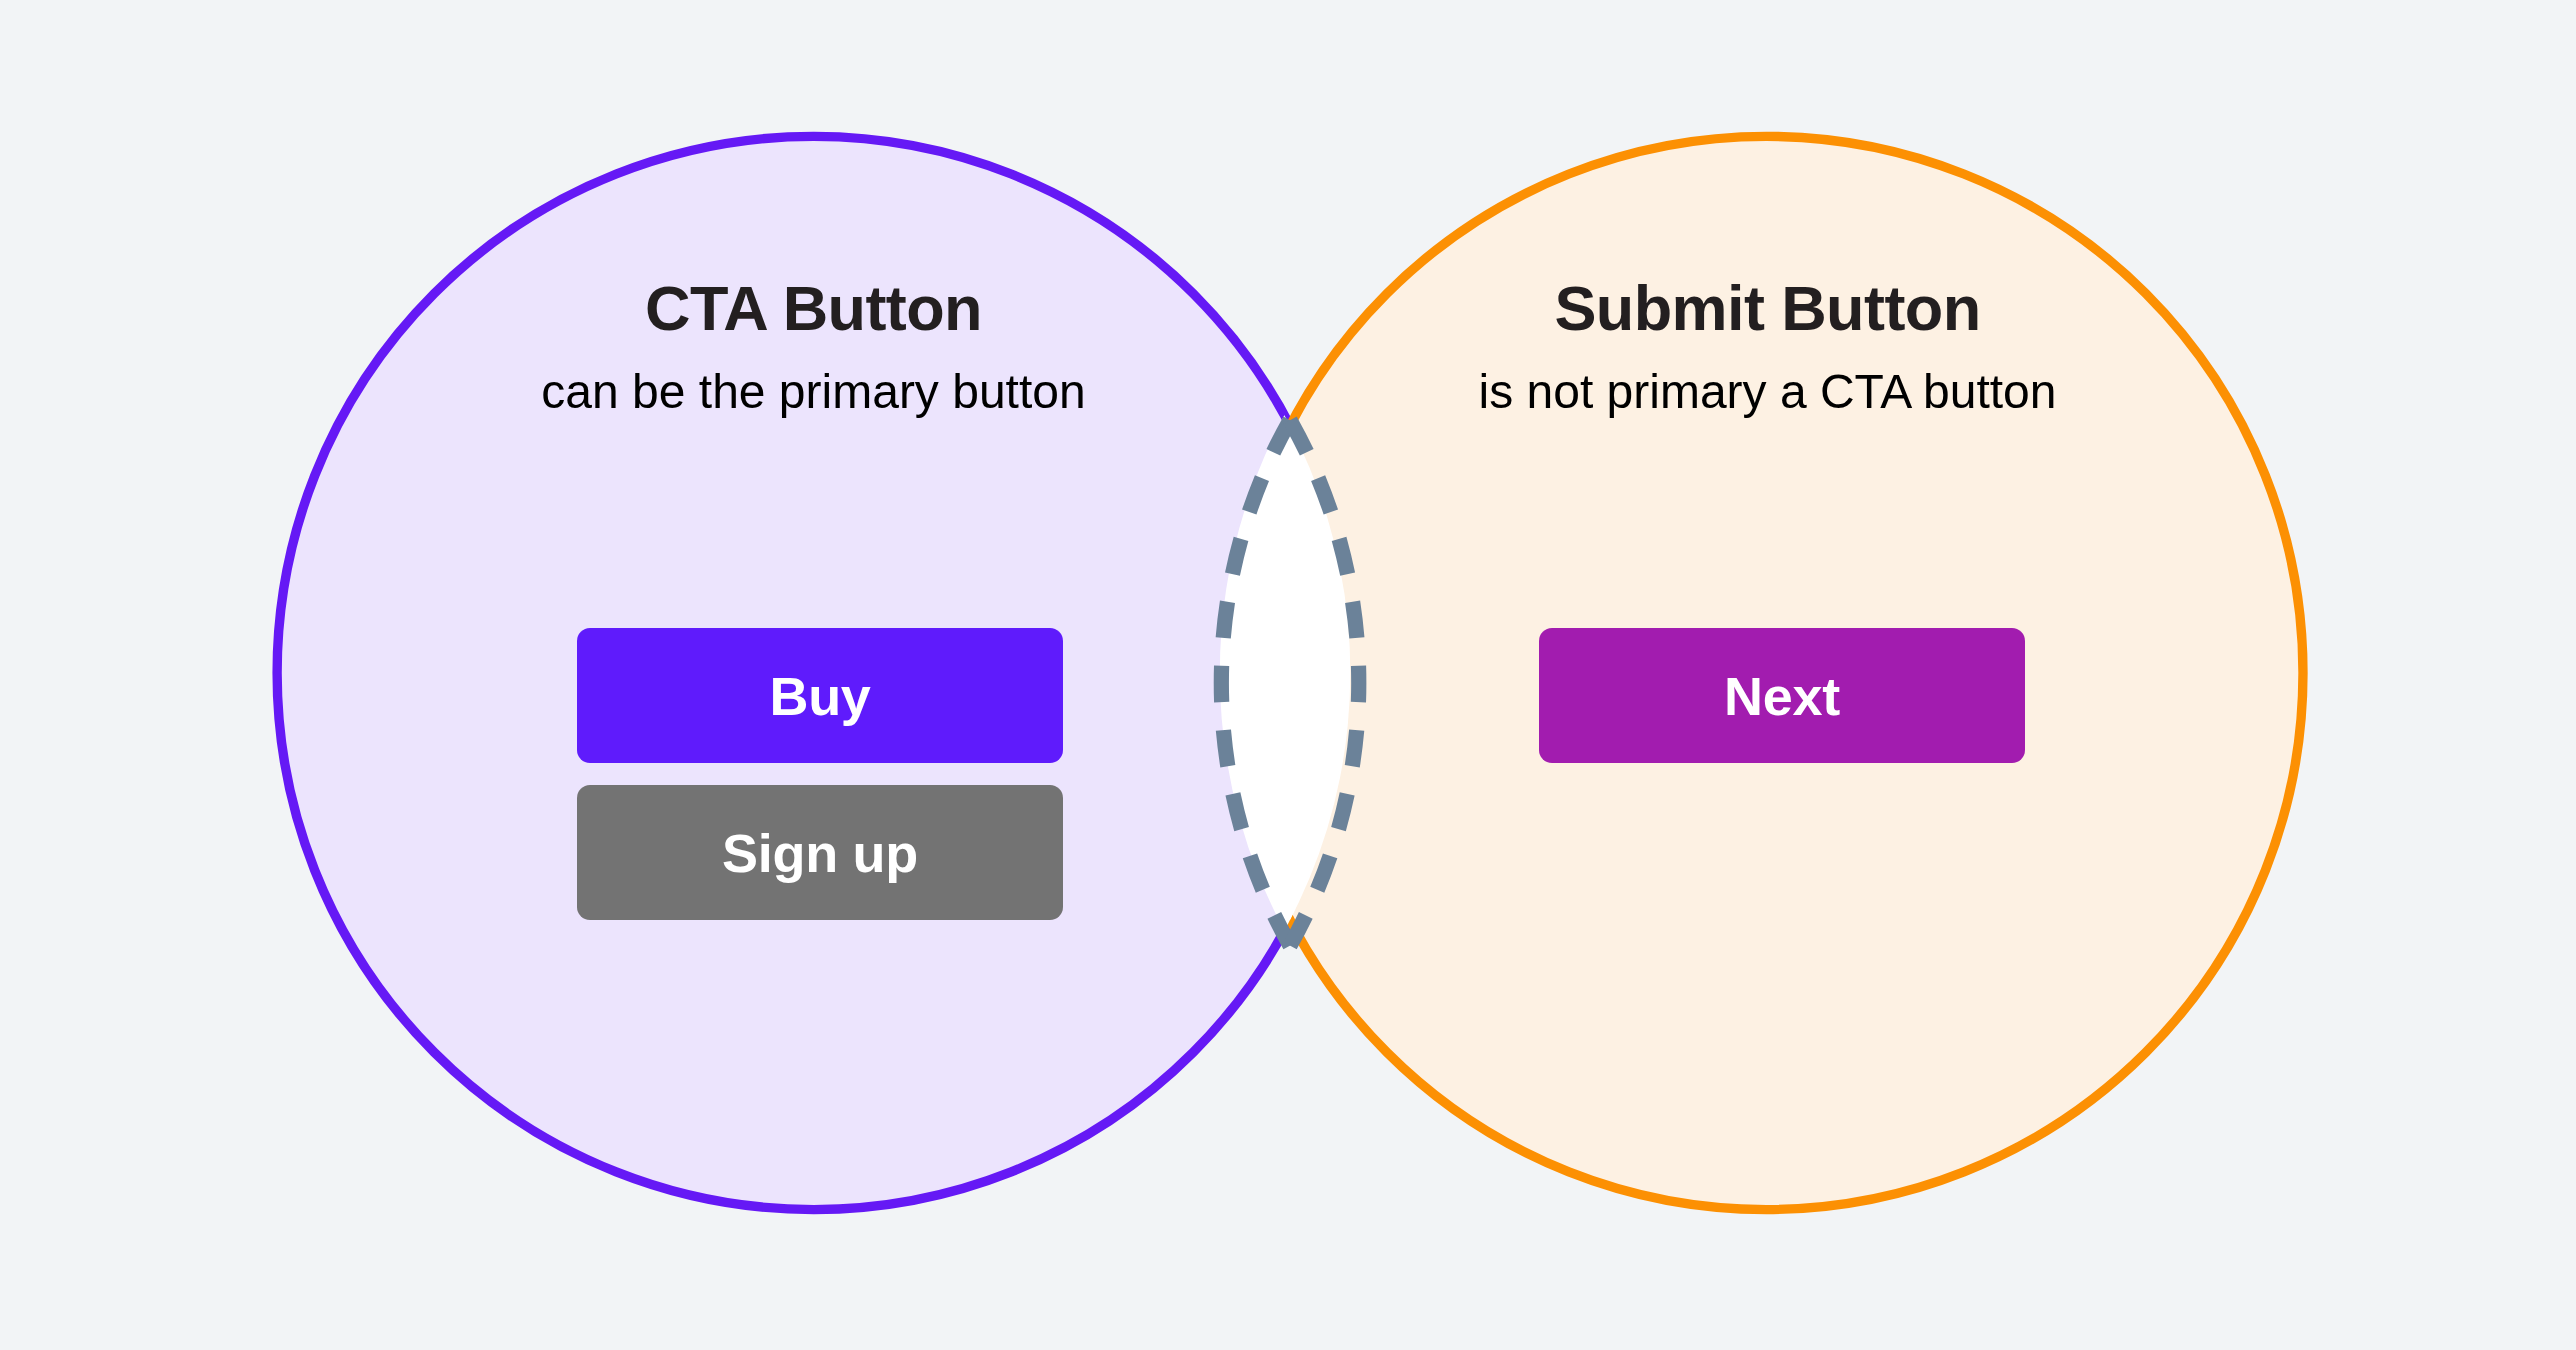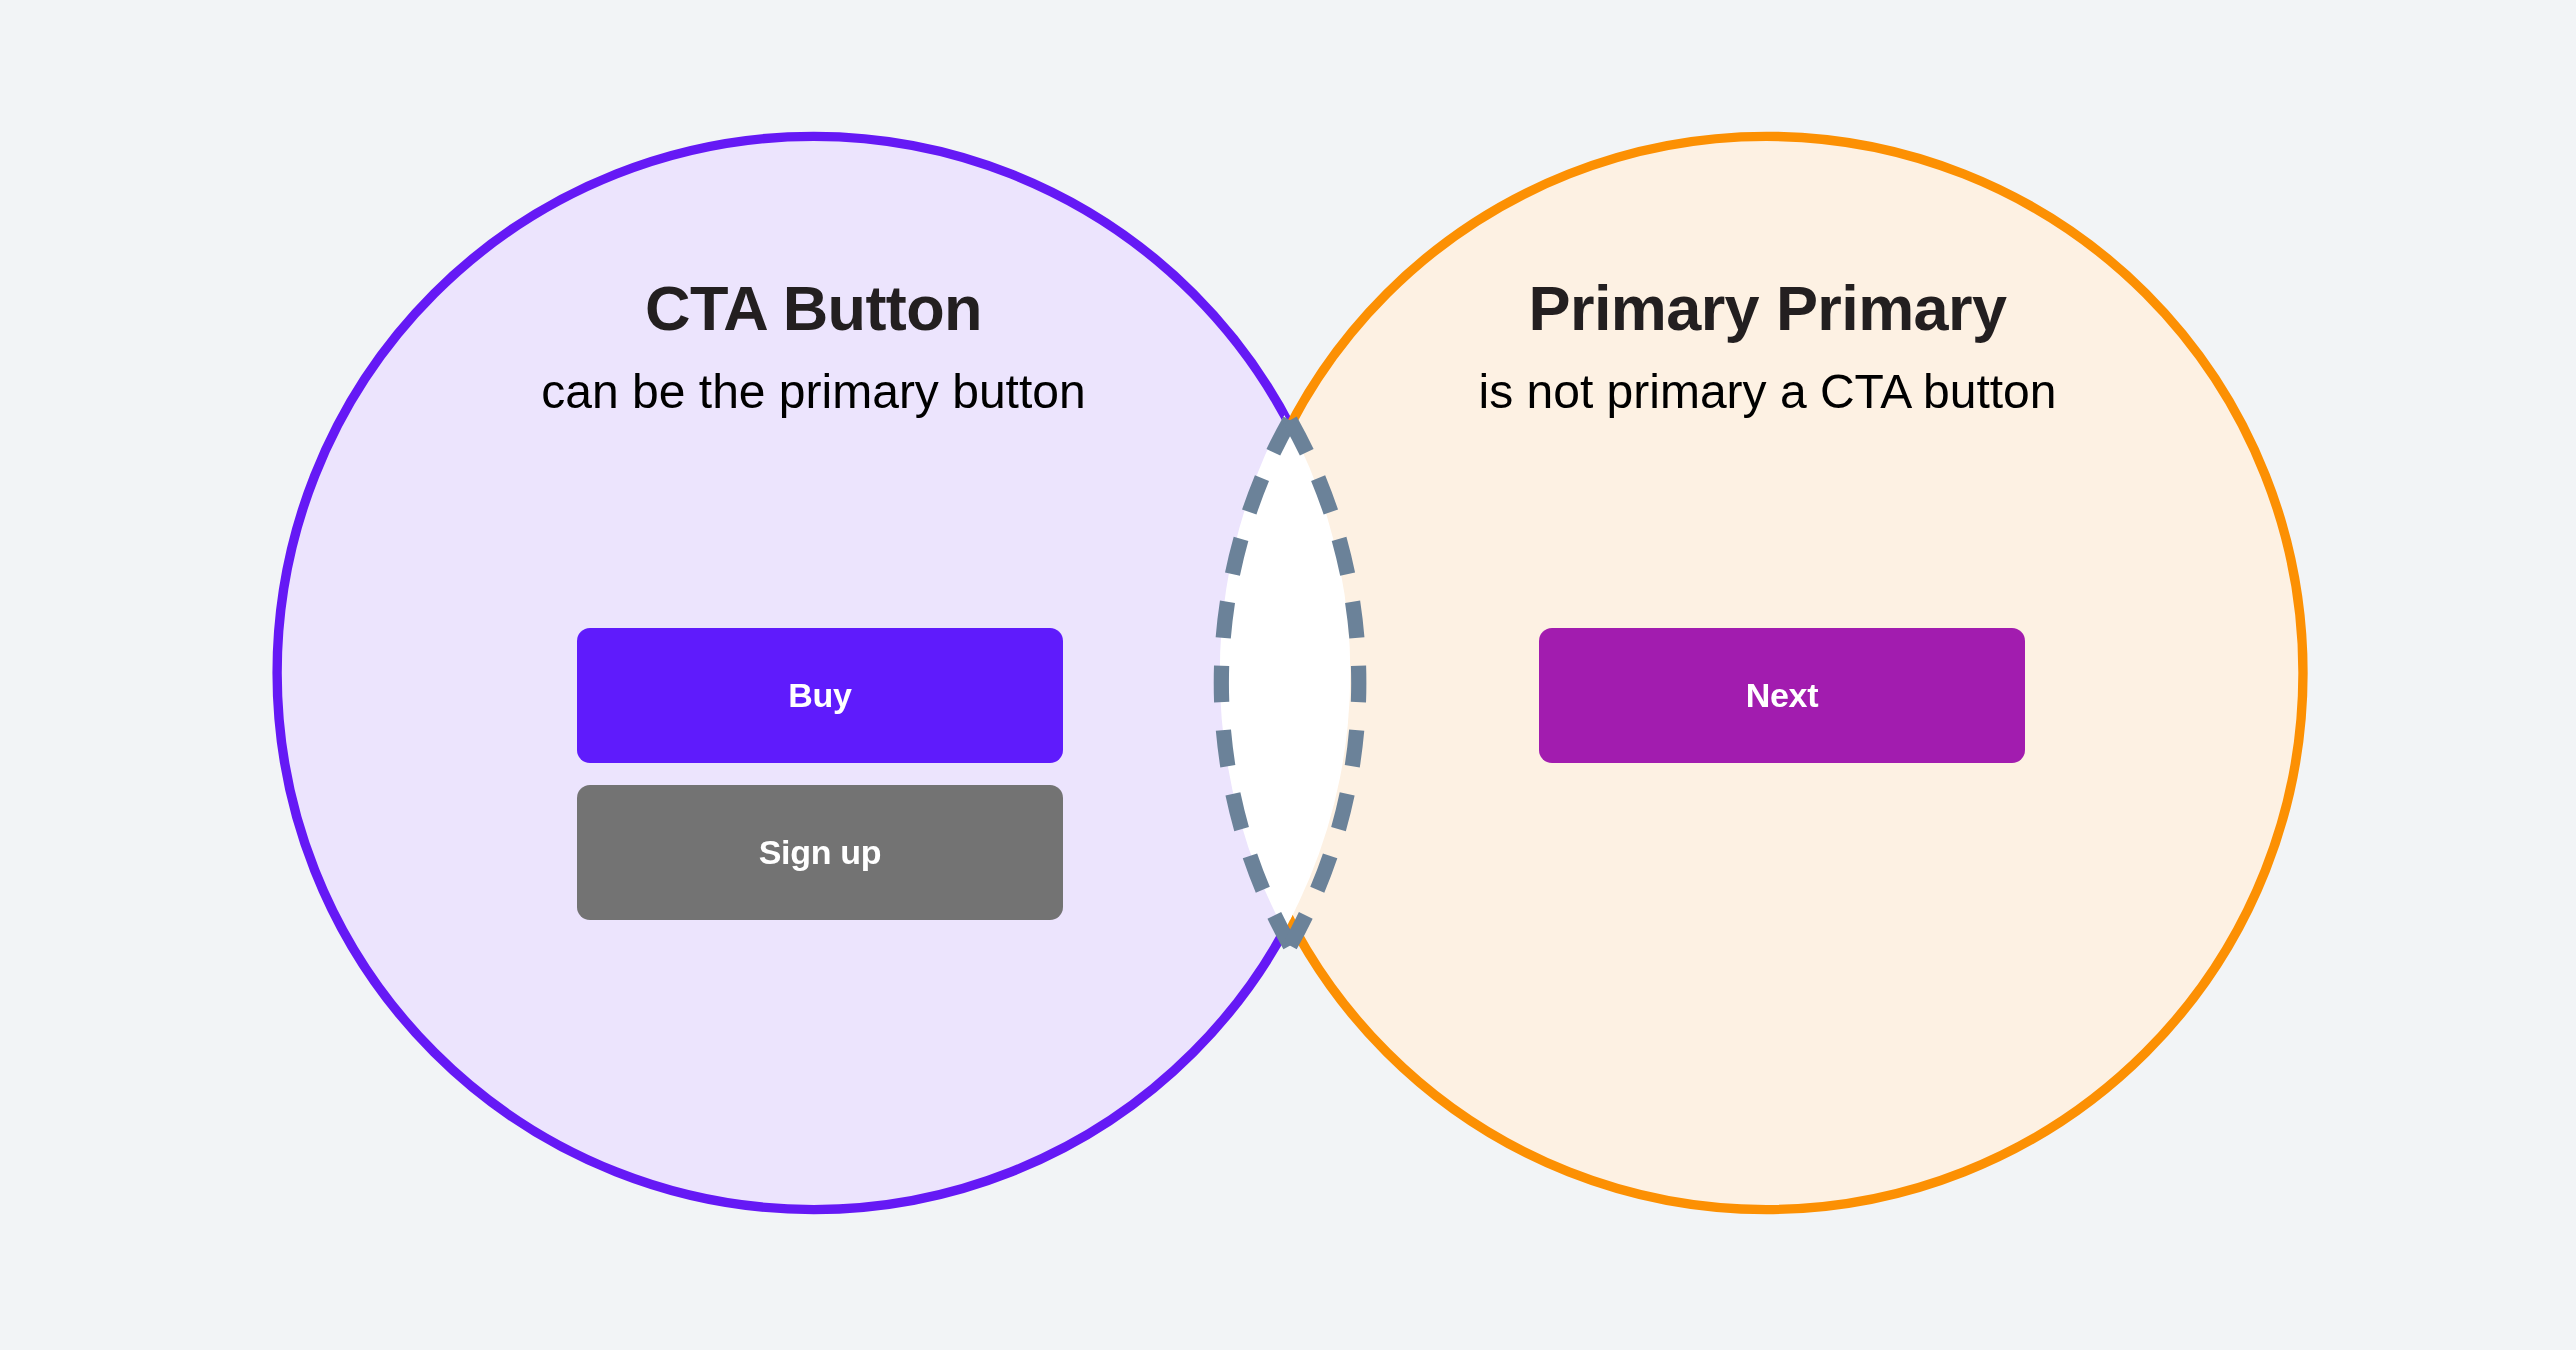--- a/index.html
+++ b/index.html
@@ -69,21 +69,21 @@
   #buttons-left  { left: 577px;  top: 628px; }
   #buttons-right { left: 1539px; top: 628px; }
 
   .venn-button {
     width: 486px;
     height: 135px;
     border: none;
     border-radius: 13px;
     color: #ffffff;
     font-family: "Liberation Sans", sans-serif;
-    font-size: 34px;
+    font-size: 54px;
     font-weight: 700;
     letter-spacing: -0.3px;
     display: flex;
     align-items: center;
     justify-content: center;
     cursor: pointer;
     padding: 0;
     box-sizing: border-box;
   }
   .venn-button.cta   { background: #5f1bfc; }
@@ -116,21 +116,21 @@
   </svg>
 
   <div class="overlay-layer">
 
     <div class="set-group" id="set-left-group">
       <h2 class="set-title">CTA Button</h2>
       <p class="set-subtitle">can be the primary button</p>
     </div>
 
     <div class="set-group" id="set-right-group">
-      <h2 class="set-title">Primary Primary</h2>
+      <h2 class="set-title">Submit Button</h2>
       <p class="set-subtitle">is not primary a CTA button</p>
     </div>
 
     <div class="button-stack" id="buttons-left">
       <button class="venn-button cta" style="background: rgb(95, 27, 252);">Buy</button>
       <button class="venn-button cta" style="background: #737373;">Sign up</button>
     </div>
 
     <div class="button-stack" id="buttons-right">
       <button class="venn-button primary" style="background: #a21caf;">Next</button>

